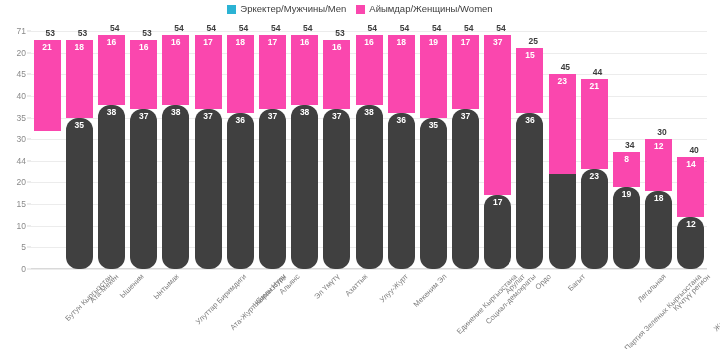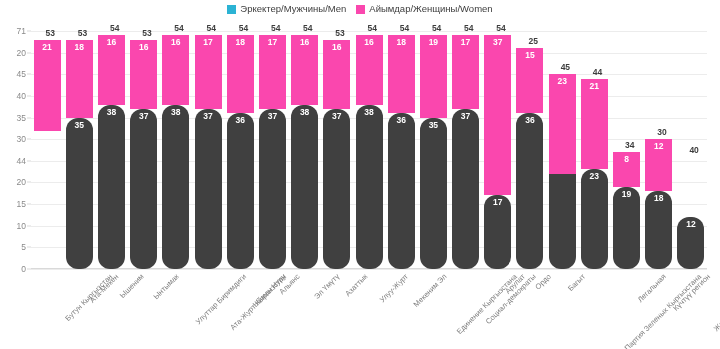--- a/index.html
+++ b/index.html
@@ -339,20 +339,23 @@
           </div>
           <div class="seg seg-women" style="bottom: 77.8909px; height: 51.9273px;">
             <span class="seg-val">12</span>
           </div>
           <div class="total" style="bottom: 131.818px;">30</div>
         </div>
         <div class="bar-group" style="left: 646.405px; width: 27px; height: 112.509px;">
           <div class="seg seg-men" style="bottom: 0px; height: 51.9273px;">
             <span class="seg-val">12</span>
           </div>
+          <div class="seg seg-women" style="bottom: 51.9273px; height: 60.5818px;">
+            <span class="seg-val">14</span>
+          </div>
           <div class="total" style="bottom: 114.509px;">40</div>
         </div>
       </div>
   </div>
 
   <div class="xlabels" id="xlabels">
       <div class="xlabel" style="left: 14.0952px;">Бутун Кыргызстан</div>
       <div class="xlabel" style="left: 46.2857px;">Ата-Мекен</div>
       <div class="xlabel" style="left: 78.4762px;">Ышеним</div>
       <div class="xlabel" style="left: 110.667px;">Ынтымак</div>

